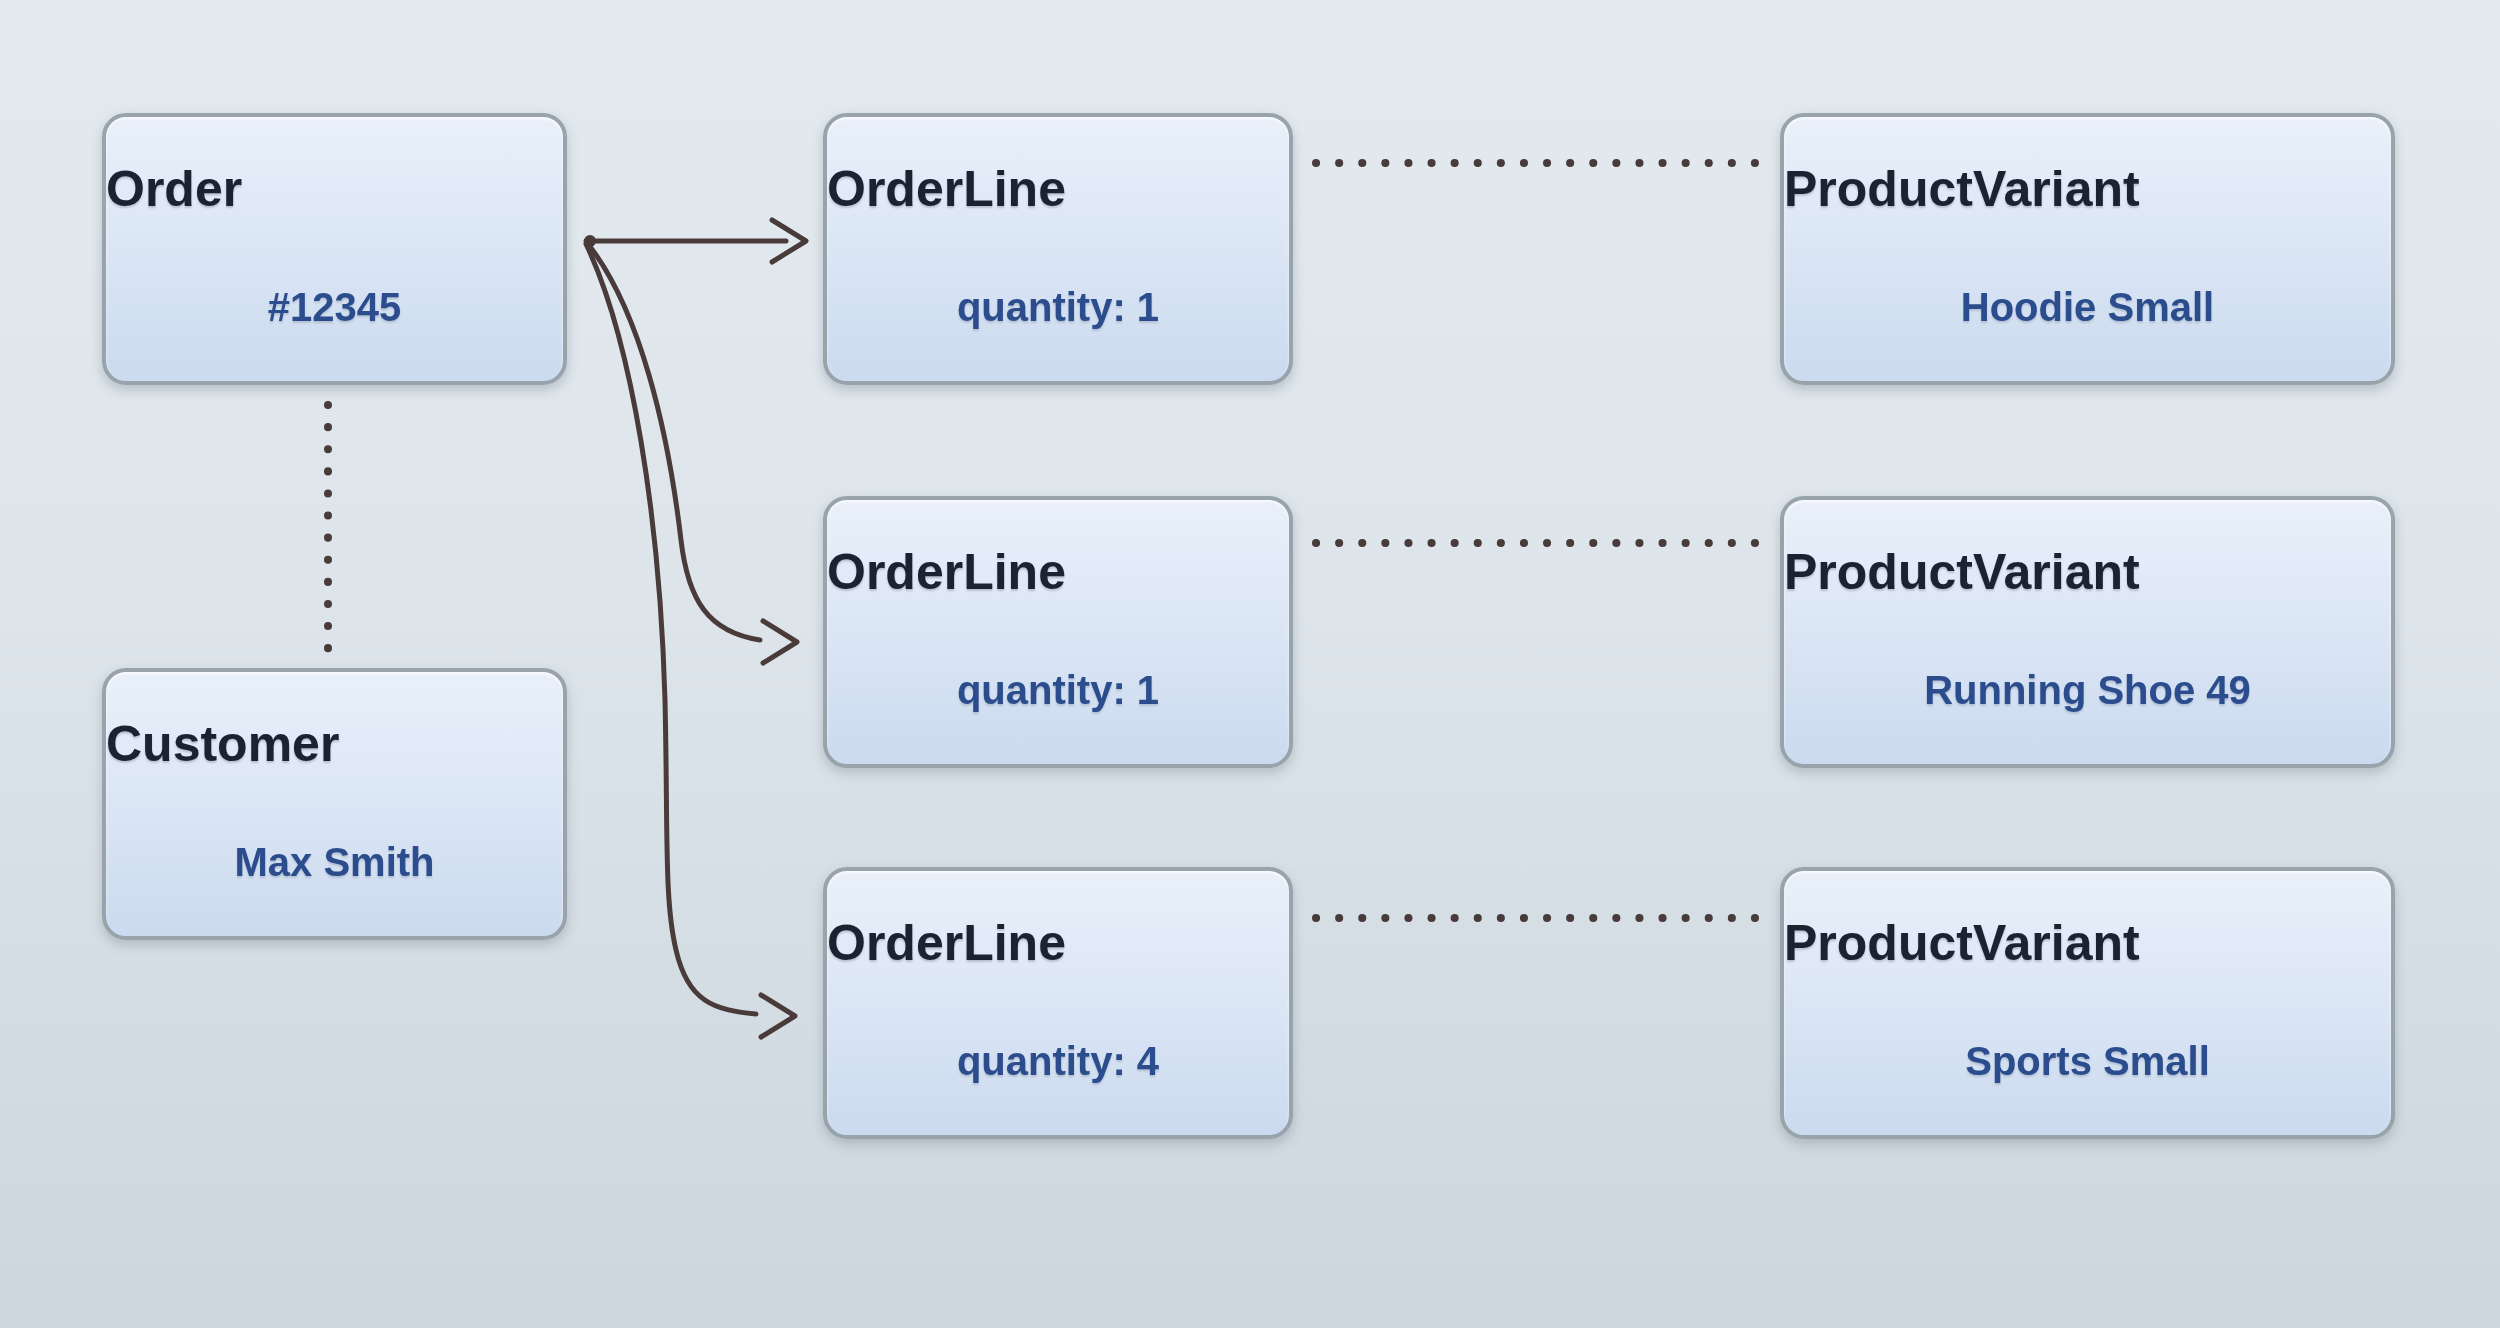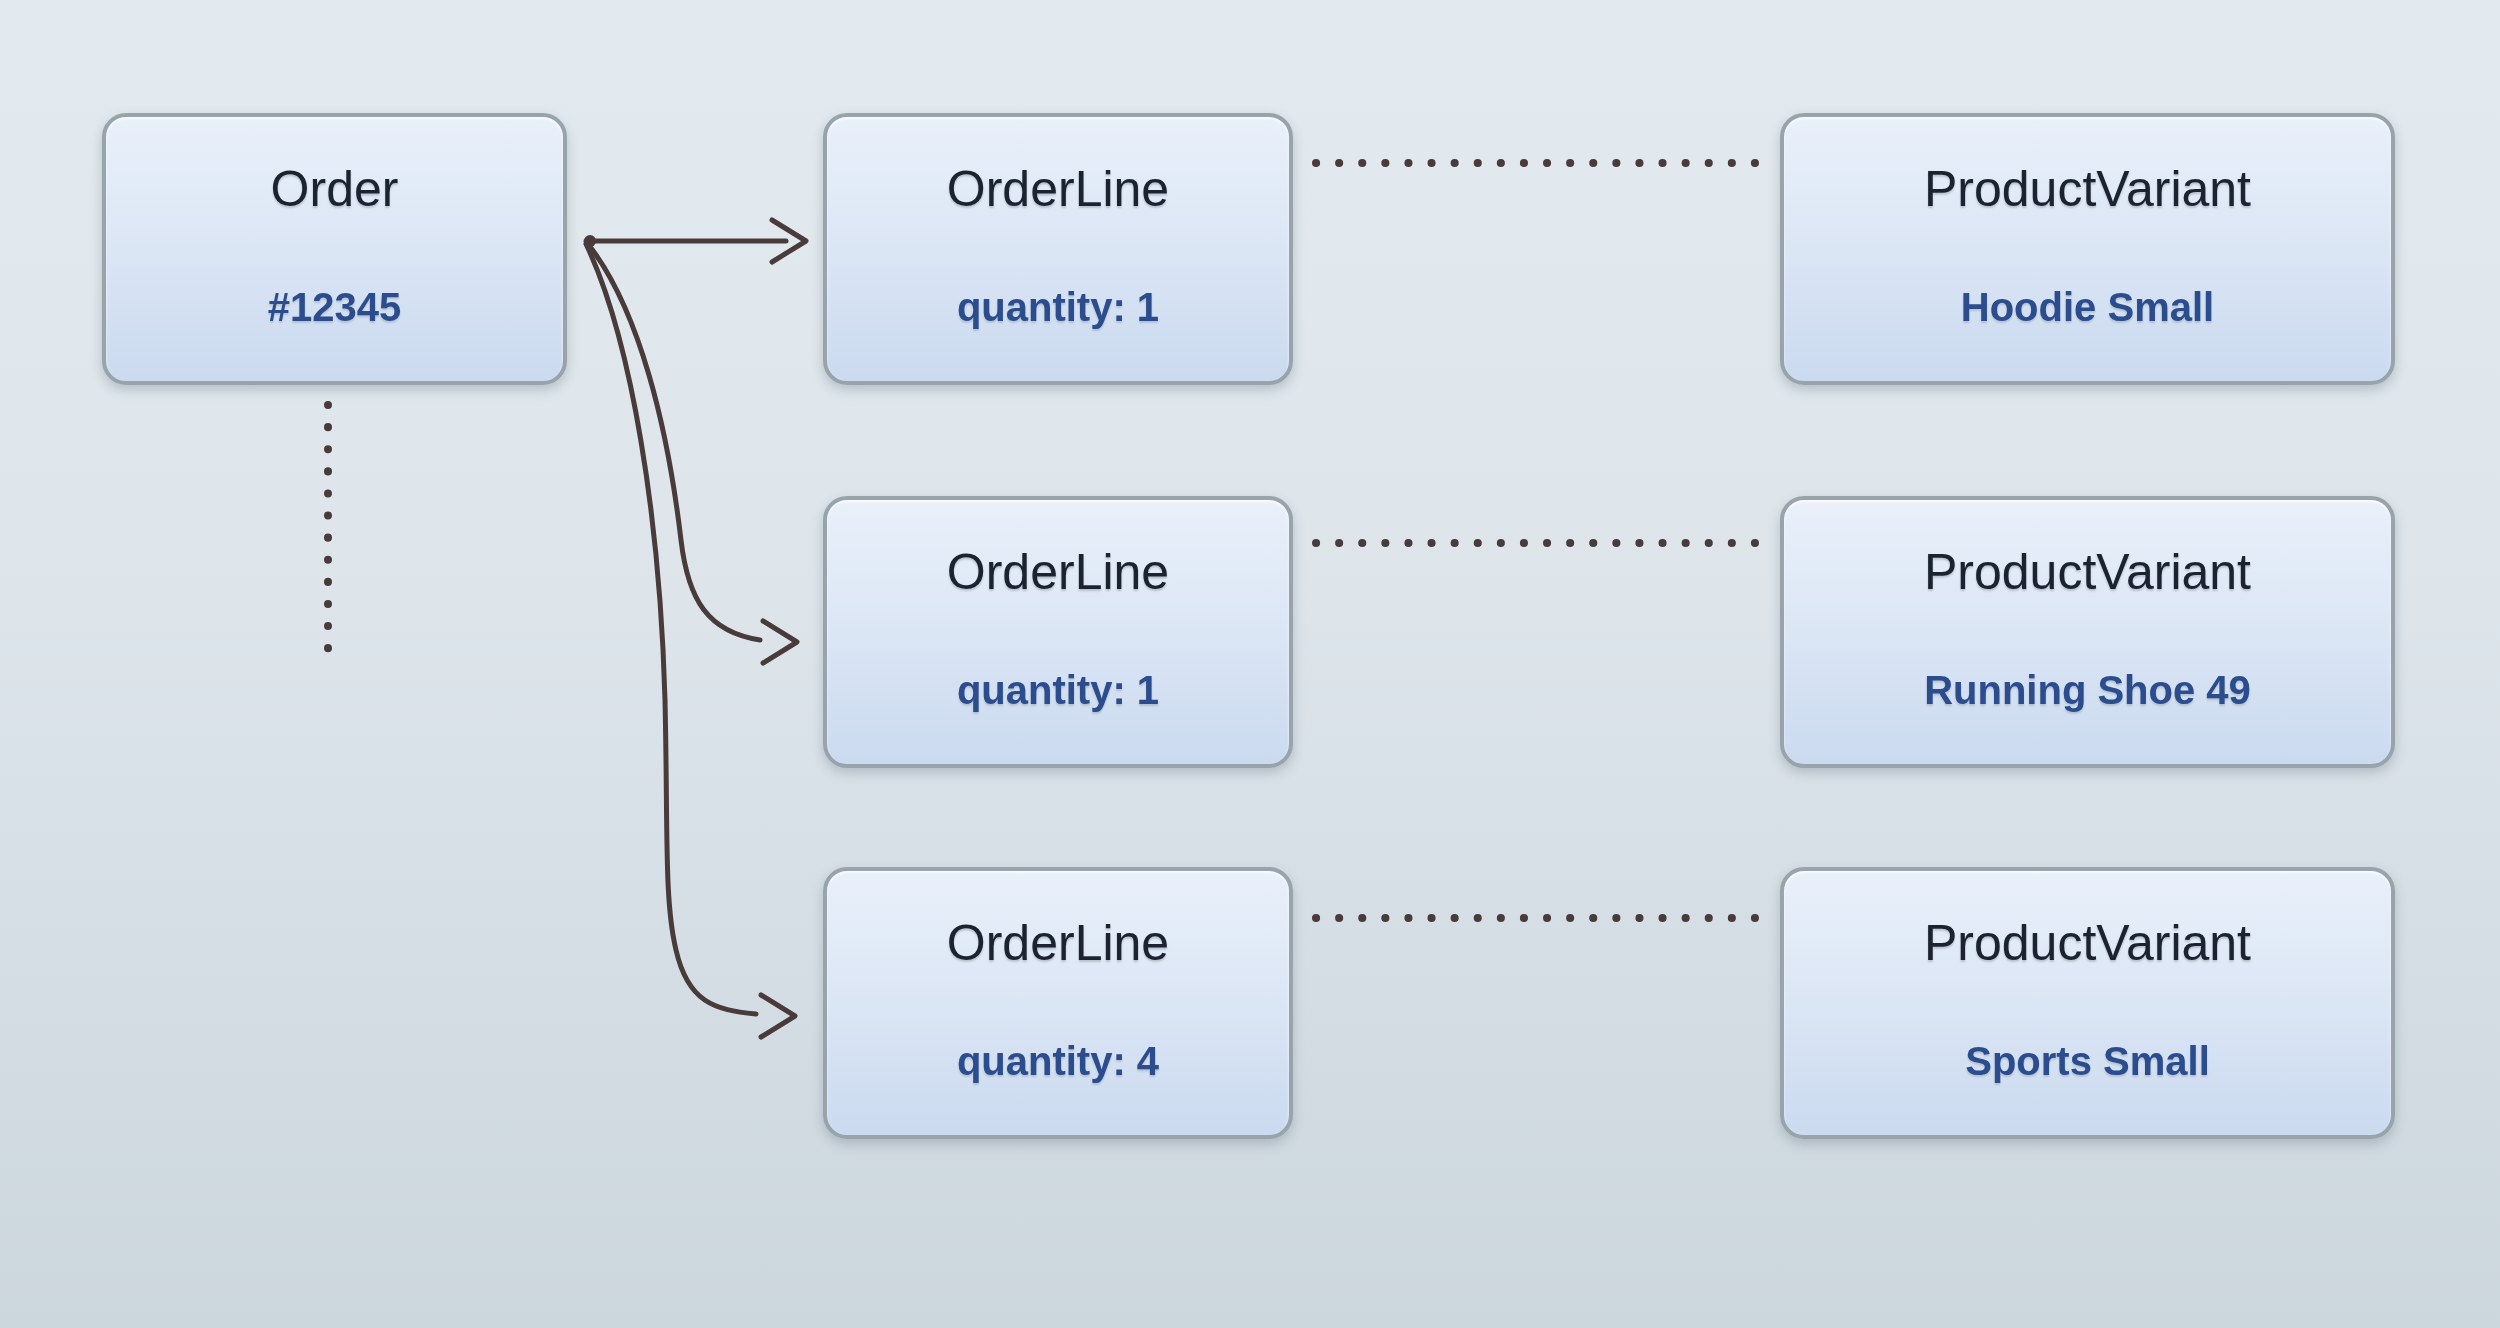--- a/index.html
+++ b/index.html
@@ -52,24 +52,24 @@
     position:absolute;
     box-sizing:border-box;
     border:4px solid var(--node-border);
     border-radius:24px;
     background:linear-gradient(180deg,var(--node-fill-top) 0%,var(--node-fill-mid) 50%,var(--node-fill-bottom) 100%);
     box-shadow:0 5px 12px rgba(96,108,122,.32), inset 0 2px 3px rgba(255,255,255,.78);
   }
   .node-title{
     position:absolute;
     top:42px;left:0;width:100%;
-    text-align:center;
+    text-align:left;
     font-size:50px;
     line-height:60px;
-    font-weight:400;
+    font-weight:700;
     color:var(--title-text);
     text-shadow:0 2px 2px rgba(40,50,70,.22);
     white-space:nowrap;
   }
   .node-value{
     position:absolute;
     top:160px;left:0;width:100%;
     text-align:center;
     font-size:40px;
     line-height:60px;
@@ -116,20 +116,24 @@
       <path class="edge-solid" d="M586,244 C632,340 660,520 665,700 C668,830 664,900 676,950 C688,1002 714,1010 756,1014"></path>
       <polyline class="edge-solid" points="761,995 795,1016 761,1037"></polyline>
     </g>
   </svg>
 
   <div class="node" id="node-order">
     <div class="node-title">Order</div>
     <div class="node-value">#12345</div>
   </div>
 
+  <div class="node" id="node-customer">
+    <div class="node-title">Customer</div>
+    <div class="node-value">Max Smith</div>
+  </div>
 
   <div class="node" id="node-orderline-1">
     <div class="node-title">OrderLine</div>
     <div class="node-value">quantity: 1</div>
   </div>
 
   <div class="node" id="node-orderline-2">
     <div class="node-title">OrderLine</div>
     <div class="node-value">quantity: 1</div>
   </div>

